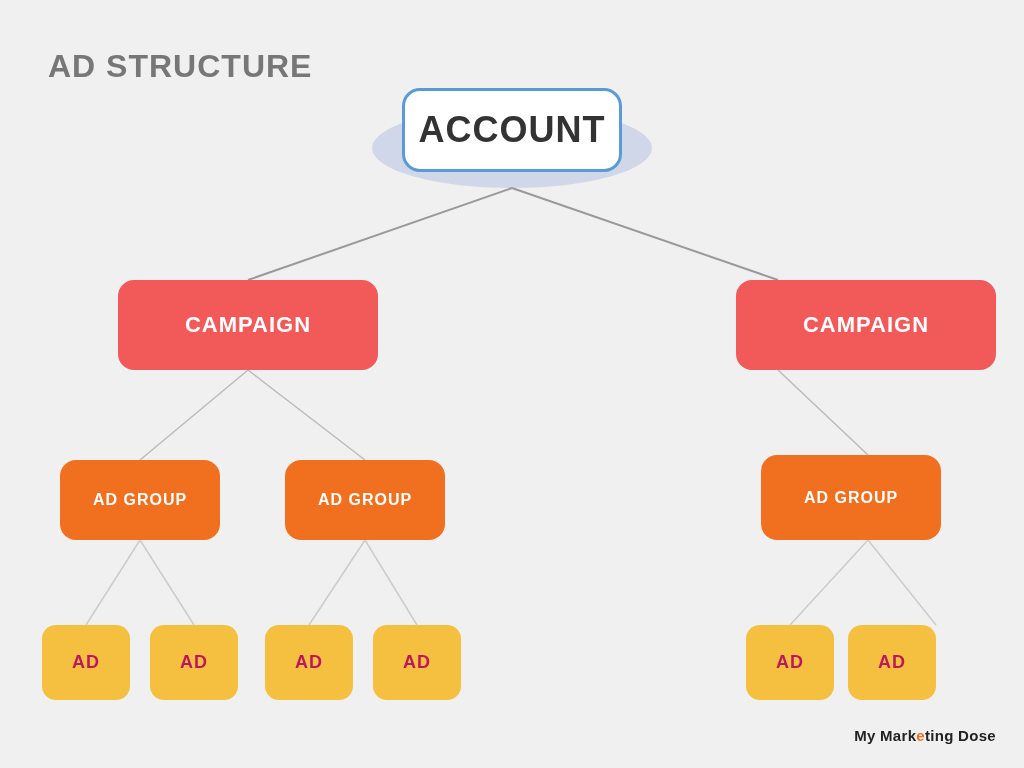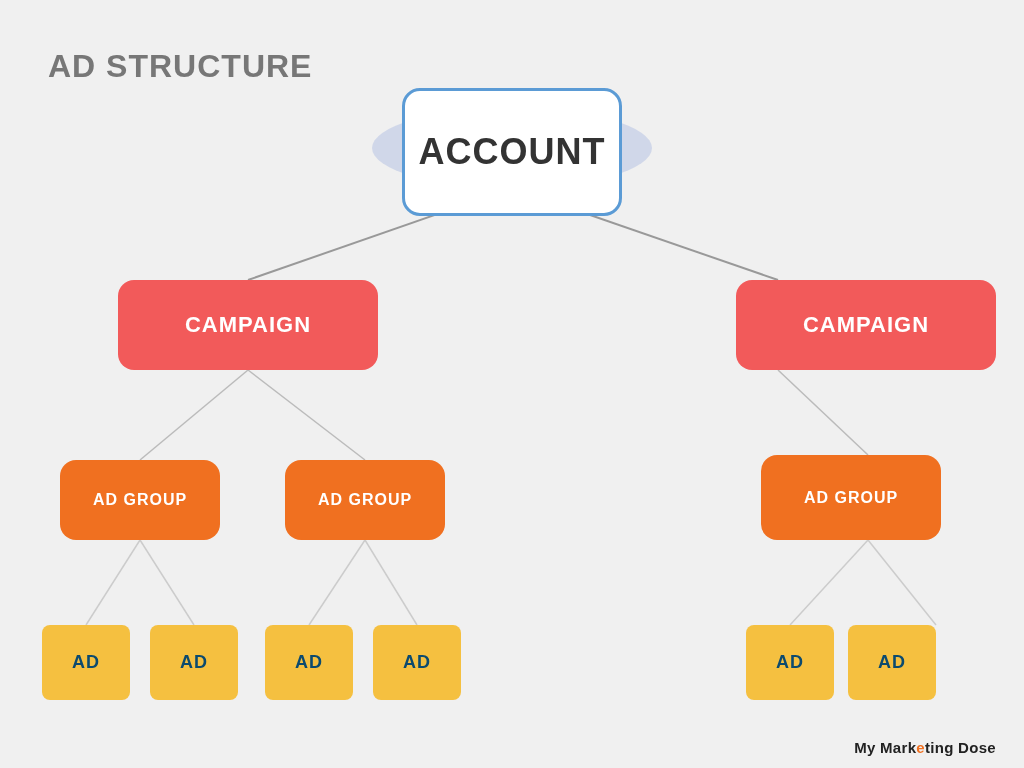--- a/index.html
+++ b/index.html
@@ -39,21 +39,21 @@
       align-items: center;
       justify-content: center;
       font-weight: 800;
       letter-spacing: 1px;
       text-align: right;
     }
 
     
     .account-node {
       width: 220px;
-      height: 128px;
+      height: 84px;
       left: 50%;
       transform: translateX(-50%);
       top: 88px;
       background: white;
       border: 3px solid #5b9bd5;
       border-radius: 18px;
       font-size: 36px;
       color: #333;
       z-index: 2;
     }
@@ -131,38 +131,38 @@
       font-size: 16px;
       color: white;
       z-index: 2;
     }
 
     
     .ad-node {
       width: 88px;
       height: 75px;
       background: #f5c040;
-      border-radius: 8px;
+      border-radius: 14px;
       font-size: 18px;
       font-weight: 800;
-      color: #0c4a6e;
+      color: #be185d;
       z-index: 2;
     }
 
     .ad-1 { left: 42px; top: 625px; }
     .ad-2 { left: 150px; top: 625px; }
     .ad-3 { left: 265px; top: 625px; }
     .ad-4 { left: 373px; top: 625px; }
     .ad-5 { right: 190px; top: 625px; }
     .ad-6 { right: 88px; top: 625px; }
 
     
     .branding {
       position: absolute;
-      bottom: 12px;
+      bottom: 24px;
       right: 28px;
       font-size: 15px;
       font-weight: 700;
       color: #222;
       letter-spacing: 0.3px;
     }
 
     .branding .highlight {
       color: #f07020;
     }

